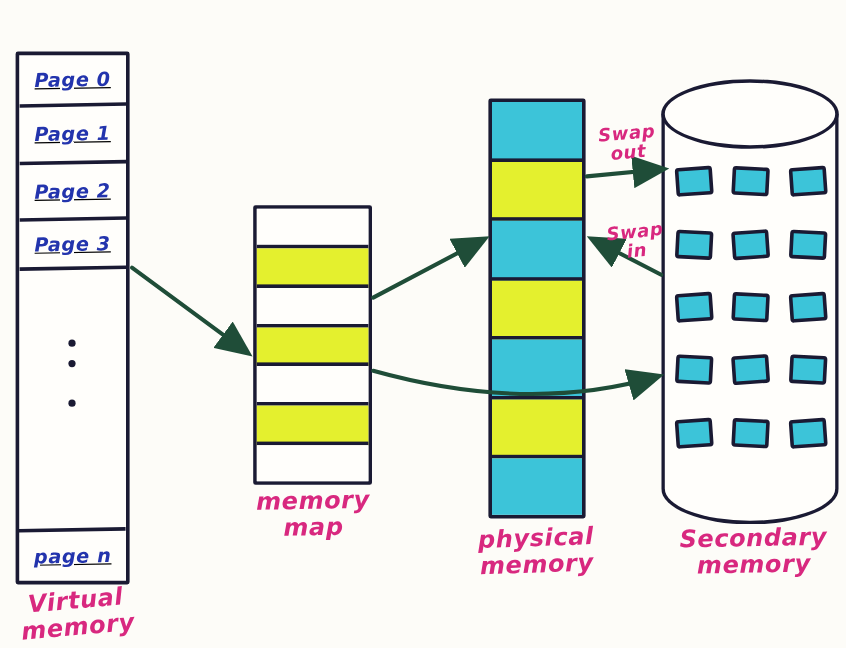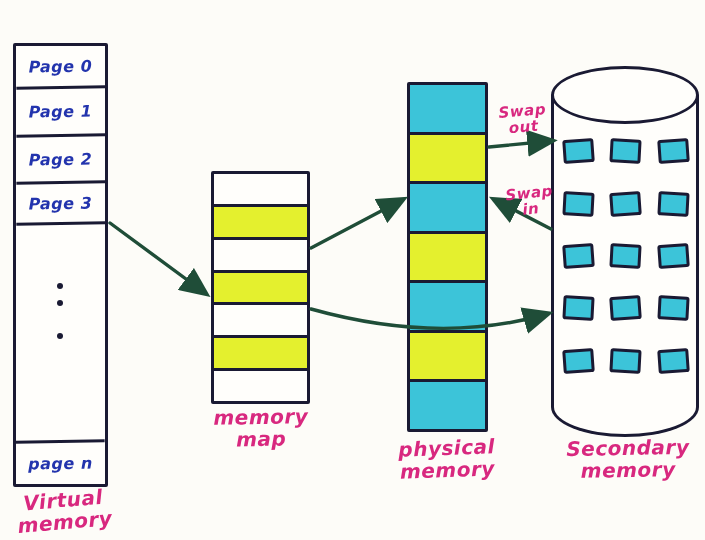--- a/index.html
+++ b/index.html
@@ -80,21 +80,21 @@
   .chip:nth-child(even){transform:rotate(3deg);}
   
   .arrows{position:absolute;left:0;top:0;z-index:4;pointer-events:none;}
   .label,.small-label{z-index:5;}
 </style>
 </head>
 <body>
 
 <div class="canvas" style="--ink: #1a1a33; --yellow: #e4f02e; --cyan: #3cc4d9; --pink: #d8287f; --pageink: #2334ad; background: rgb(253, 252, 248);">
 
-  <div class="col" id="vmBox" style="left:13px;top:43px;width:95px;height:444px;">
+  <div class="col" id="vmBox" style="left:13px;top:43px;width:95px;height:444px;text-decoration:underline;">
       <div class="cell page" style="height: 40px;">Page 0</div>
       <div class="cell page" style="height: 45px;">Page 1</div>
       <div class="cell page" style="height: 44px;">Page 2</div>
       <div class="cell page" style="height: 38px;">Page 3</div>
       <div class="grow">
         <div class="dot" style="top: 58px;"></div>
         <div class="dot" style="top: 75px;"></div>
         <div class="dot" style="top: 108px;"></div>
       </div>
       <div class="cell page" style="height: 41px; border-top: 3px solid var(--ink);">page n</div>

